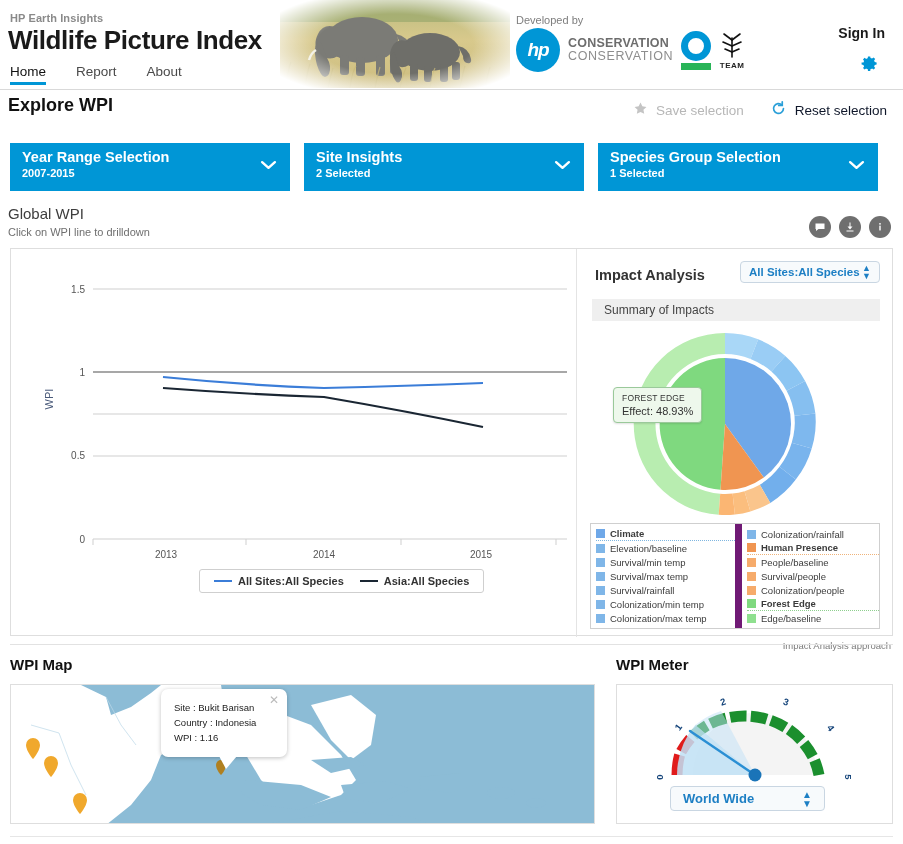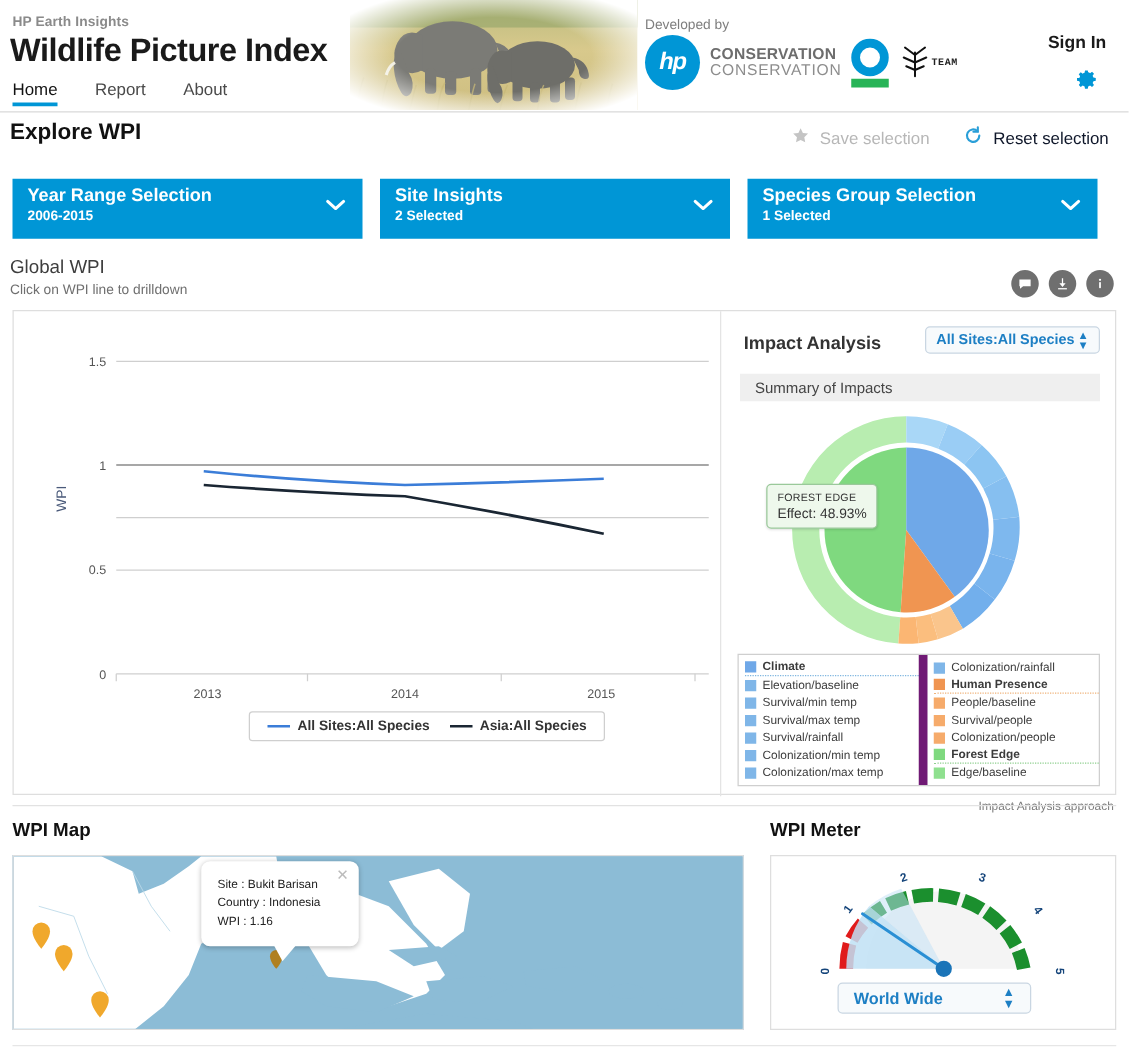--- a/index.html
+++ b/index.html
@@ -69,21 +69,21 @@
     font-size: 12.5px; font-weight: bold; color: #6d6d6d;
     line-height: 13px; letter-spacing: .2px;
   }
   .ci-text .l2 { font-weight: normal; color: #8d8d8d; letter-spacing:.6px;}
   .ci-mark { display: flex; flex-direction: column; align-items: center; gap: 2px; }
   .ci-ring {
     width: 30px; height: 30px; border-radius: 50%;
     border: 7px solid #0096d6;
   }
   .ci-bar { width: 30px; height: 7px; background: #28b457; }
-  .team-logo { display: flex; flex-direction: row; align-items: center; font-family: Liberation Mono, monospace; }
+  .team-logo { display: flex; flex-direction: column; align-items: center; }
   .team-word { font-size: 8px; font-weight: bold; color: #222; letter-spacing: .5px; }
 
   .signin {
     position: absolute; right: 18px; top: 25px;
     font-size: 14px; font-weight: bold; color: #1a1a1a; cursor: pointer;
   }
   .gear { position: absolute; right: 24px; top: 54px; cursor: pointer; }
 
   
   .explore-row { position: relative; height: 44px; }
@@ -333,21 +333,21 @@
           </svg>
         </span>
         <span>Reset selection</span>
       </div>
     </div>
   </div>
 
   <div class="selectors">
     <div class="selector">
       <div class="s-title">Year Range Selection</div>
-      <div class="s-sub">2006-2015</div>
+      <div class="s-sub">2007-2015</div>
       <span class="chev">
         <svg width="17" height="12" viewBox="0 0 24 16" fill="none" stroke="#fff" stroke-width="3.4" stroke-linecap="round" stroke-linejoin="round">
             <path d="M3 4l9 8 9-8"></path>
           </svg>
       </span>
     </div>
     <div class="selector">
       <div class="s-title">Site Insights</div>
       <div class="s-sub">2 Selected</div>
       <span class="chev">

